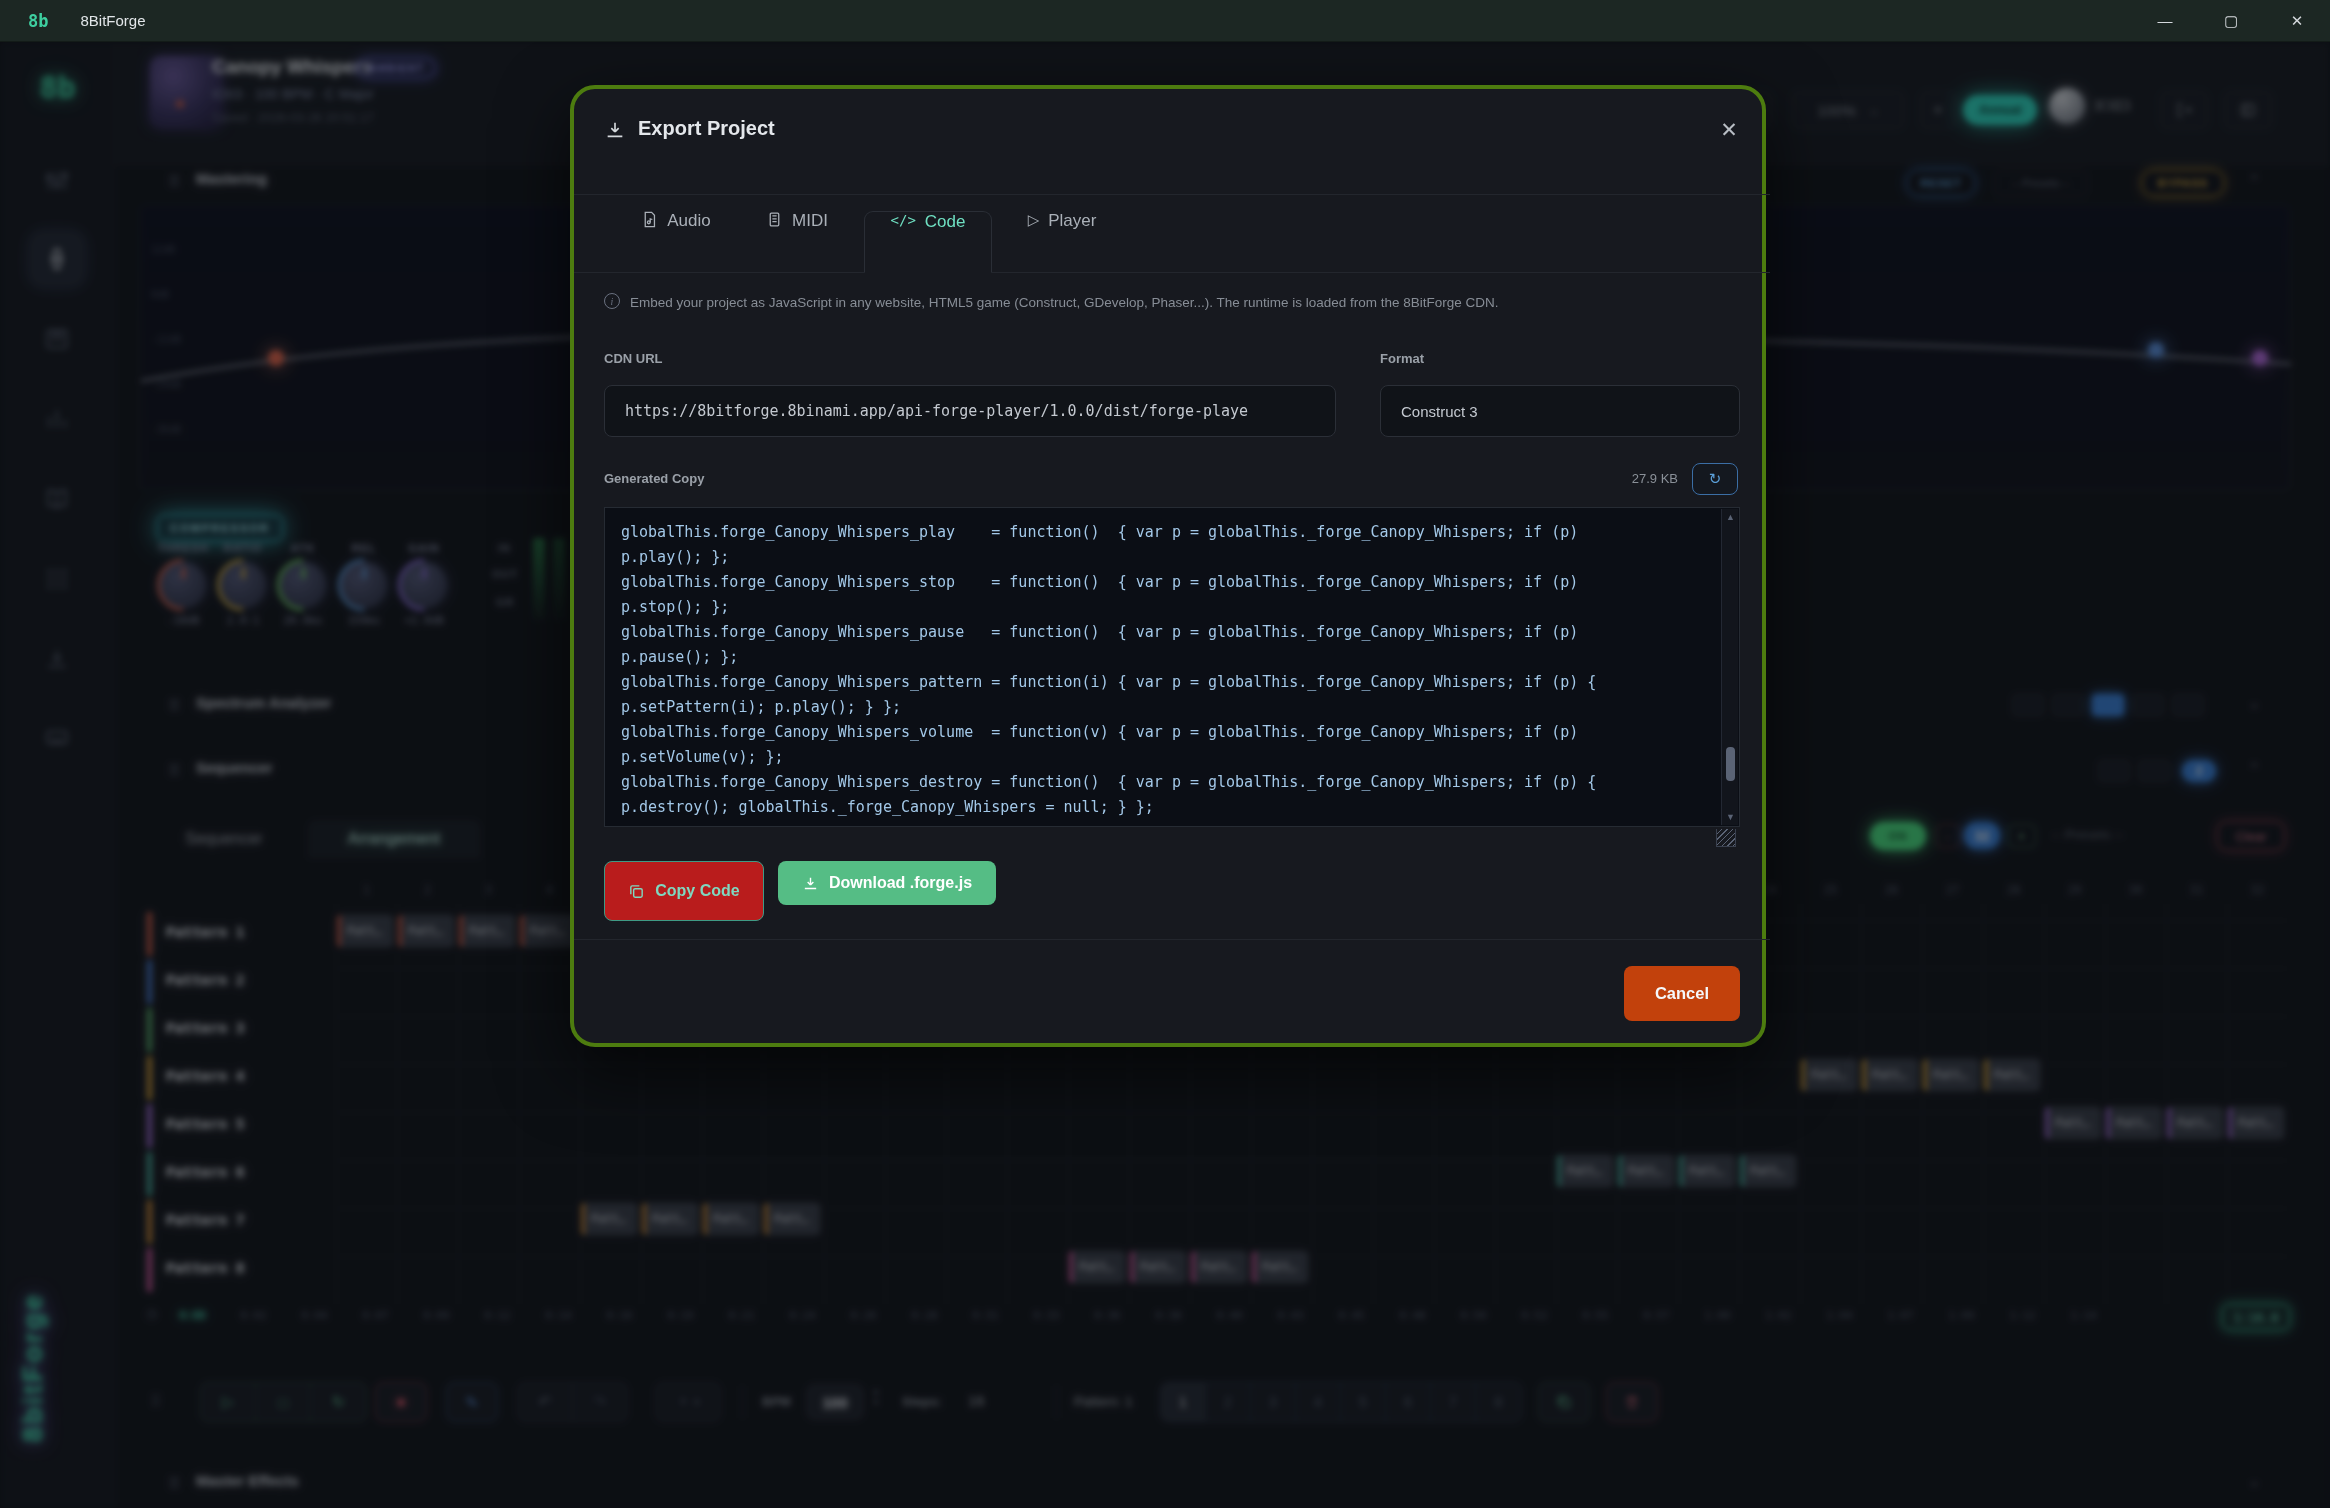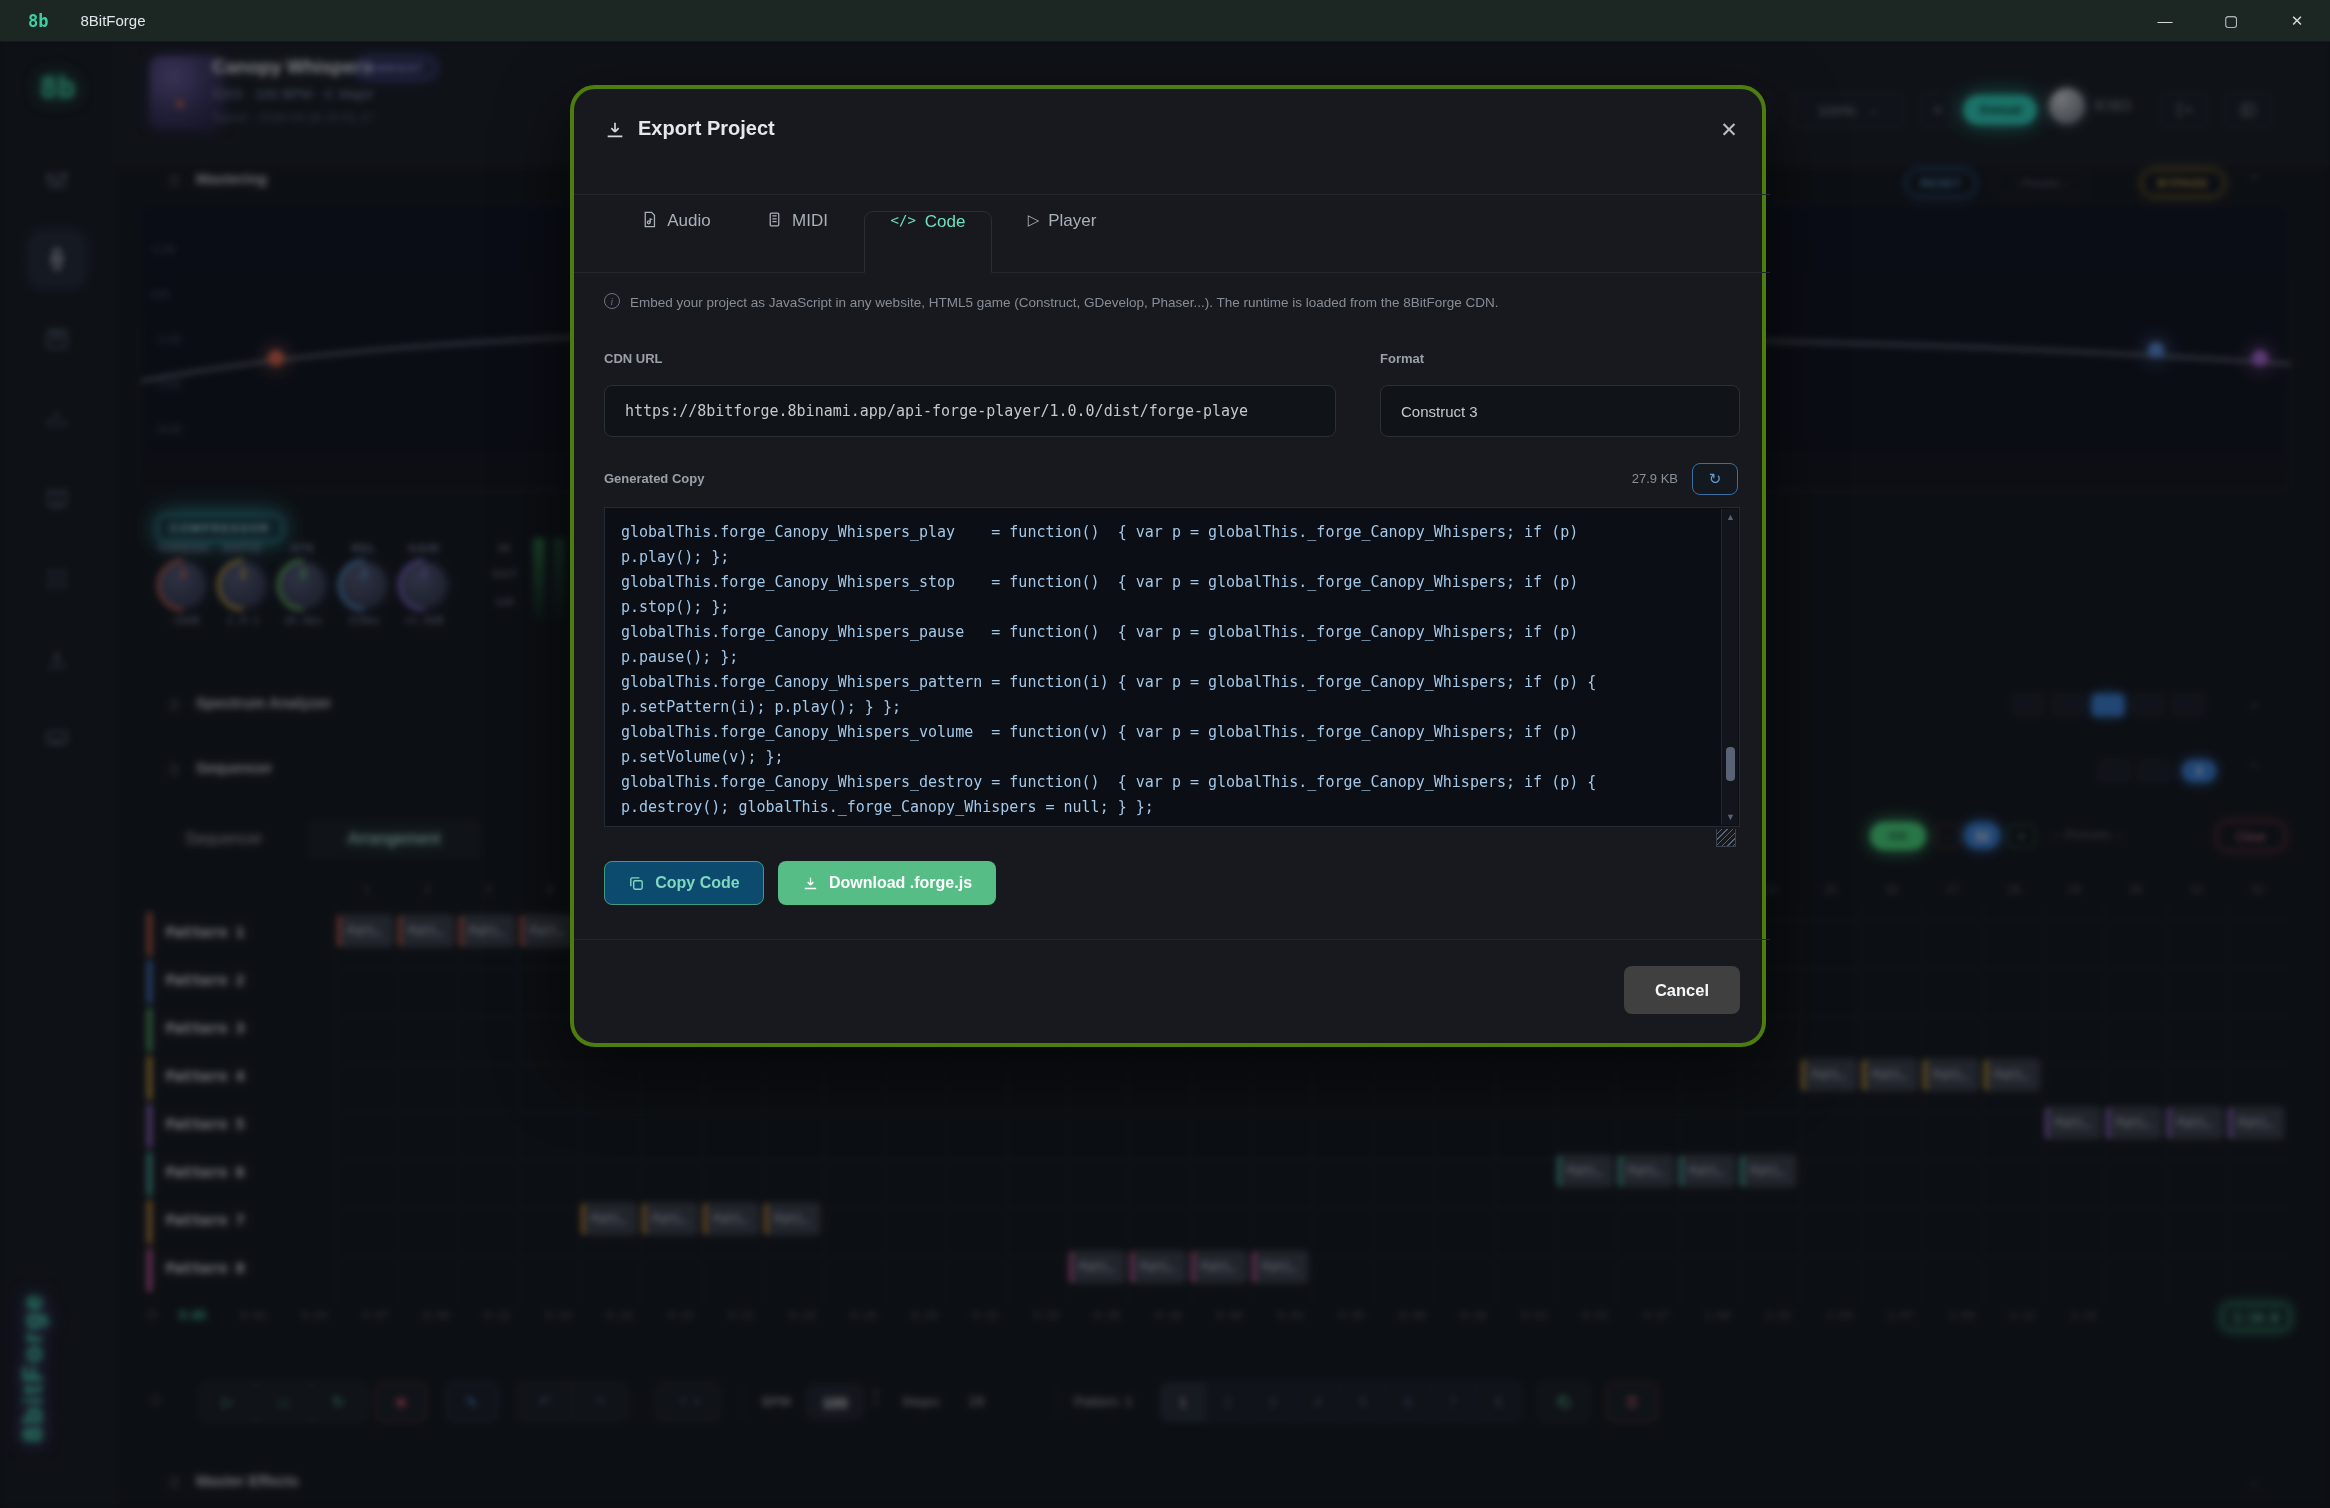--- a/index.html
+++ b/index.html
@@ -576,40 +576,40 @@
 globalThis.forge_Canopy_Whispers_volume  = function(v) { var p = globalThis._forge_Canopy_Whispers; if (p) p.setVolume(v); };
 globalThis.forge_Canopy_Whispers_destroy = function()  { var p = globalThis._forge_Canopy_Whispers; if (p) { p.destroy(); globalThis._forge_Canopy_Whispers = null; } };</pre>
       <div class="sbtrack">
         <div class="sb-ar" style="top:3px;">▲</div>
         <div class="sb-th"></div>
         <div class="sb-ar" style="bottom:3px;">▼</div>
       </div>
     </div>
     <div class="resize"></div>
 
-    <div class="btn" style="left:30px;top:772px;width:160px;height:44px;border:1px solid #3f9a85;color:#7fd8c0;background:#0c4a6e;">
+    <div class="btn" style="left:30px;top:772px;width:160px;height:60px;border:1px solid #3f9a85;color:#7fd8c0;background:#b91c1c;">
         <span>
           <svg viewBox="0 0 24 24" fill="none" stroke="currentColor" stroke-width="2">
             <rect x="8" y="8" width="12" height="12" rx="2"></rect>
             <path d="M16 4H6a2 2 0 0 0-2 2v10"></path>
           </svg>
         </span>
         <span>Copy Code</span>
       </div>
     <div class="btn" style="left: 204px; top: 772px; width: 218px; height: 44px; color: rgb(255, 255, 255); background: rgb(85, 189, 133);">
         <span>
           <svg viewBox="0 0 24 24" fill="none" stroke="currentColor" stroke-width="2">
             <path d="M12 4v10m0 0l-4-4m4 4l4-4M4 19h16"></path>
           </svg>
         </span>
         <span>Download .forge.js</span>
       </div>
 
     <div class="m-div" style="top:850px;"></div>
-    <div class="btn" style="left: 1050px; top: 877px; width: 116px; height: 48px; color: rgb(245, 248, 251); font-size: 16.5px; background: #404040;">
+    <div class="btn" style="left: 1050px; top: 877px; width: 116px; height: 55px; color: rgb(245, 248, 251); font-size: 16.5px; background: #c2410c;">
         <span>Cancel</span>
       </div>
   </div>
 
   <div class="titlebar">
     <span class="tb-logo">8b</span>
     <span class="tb-title">8BitForge</span>
     <div class="tb-controls">
       <div class="tb-btn">—</div>
       <div class="tb-btn">▢</div>

